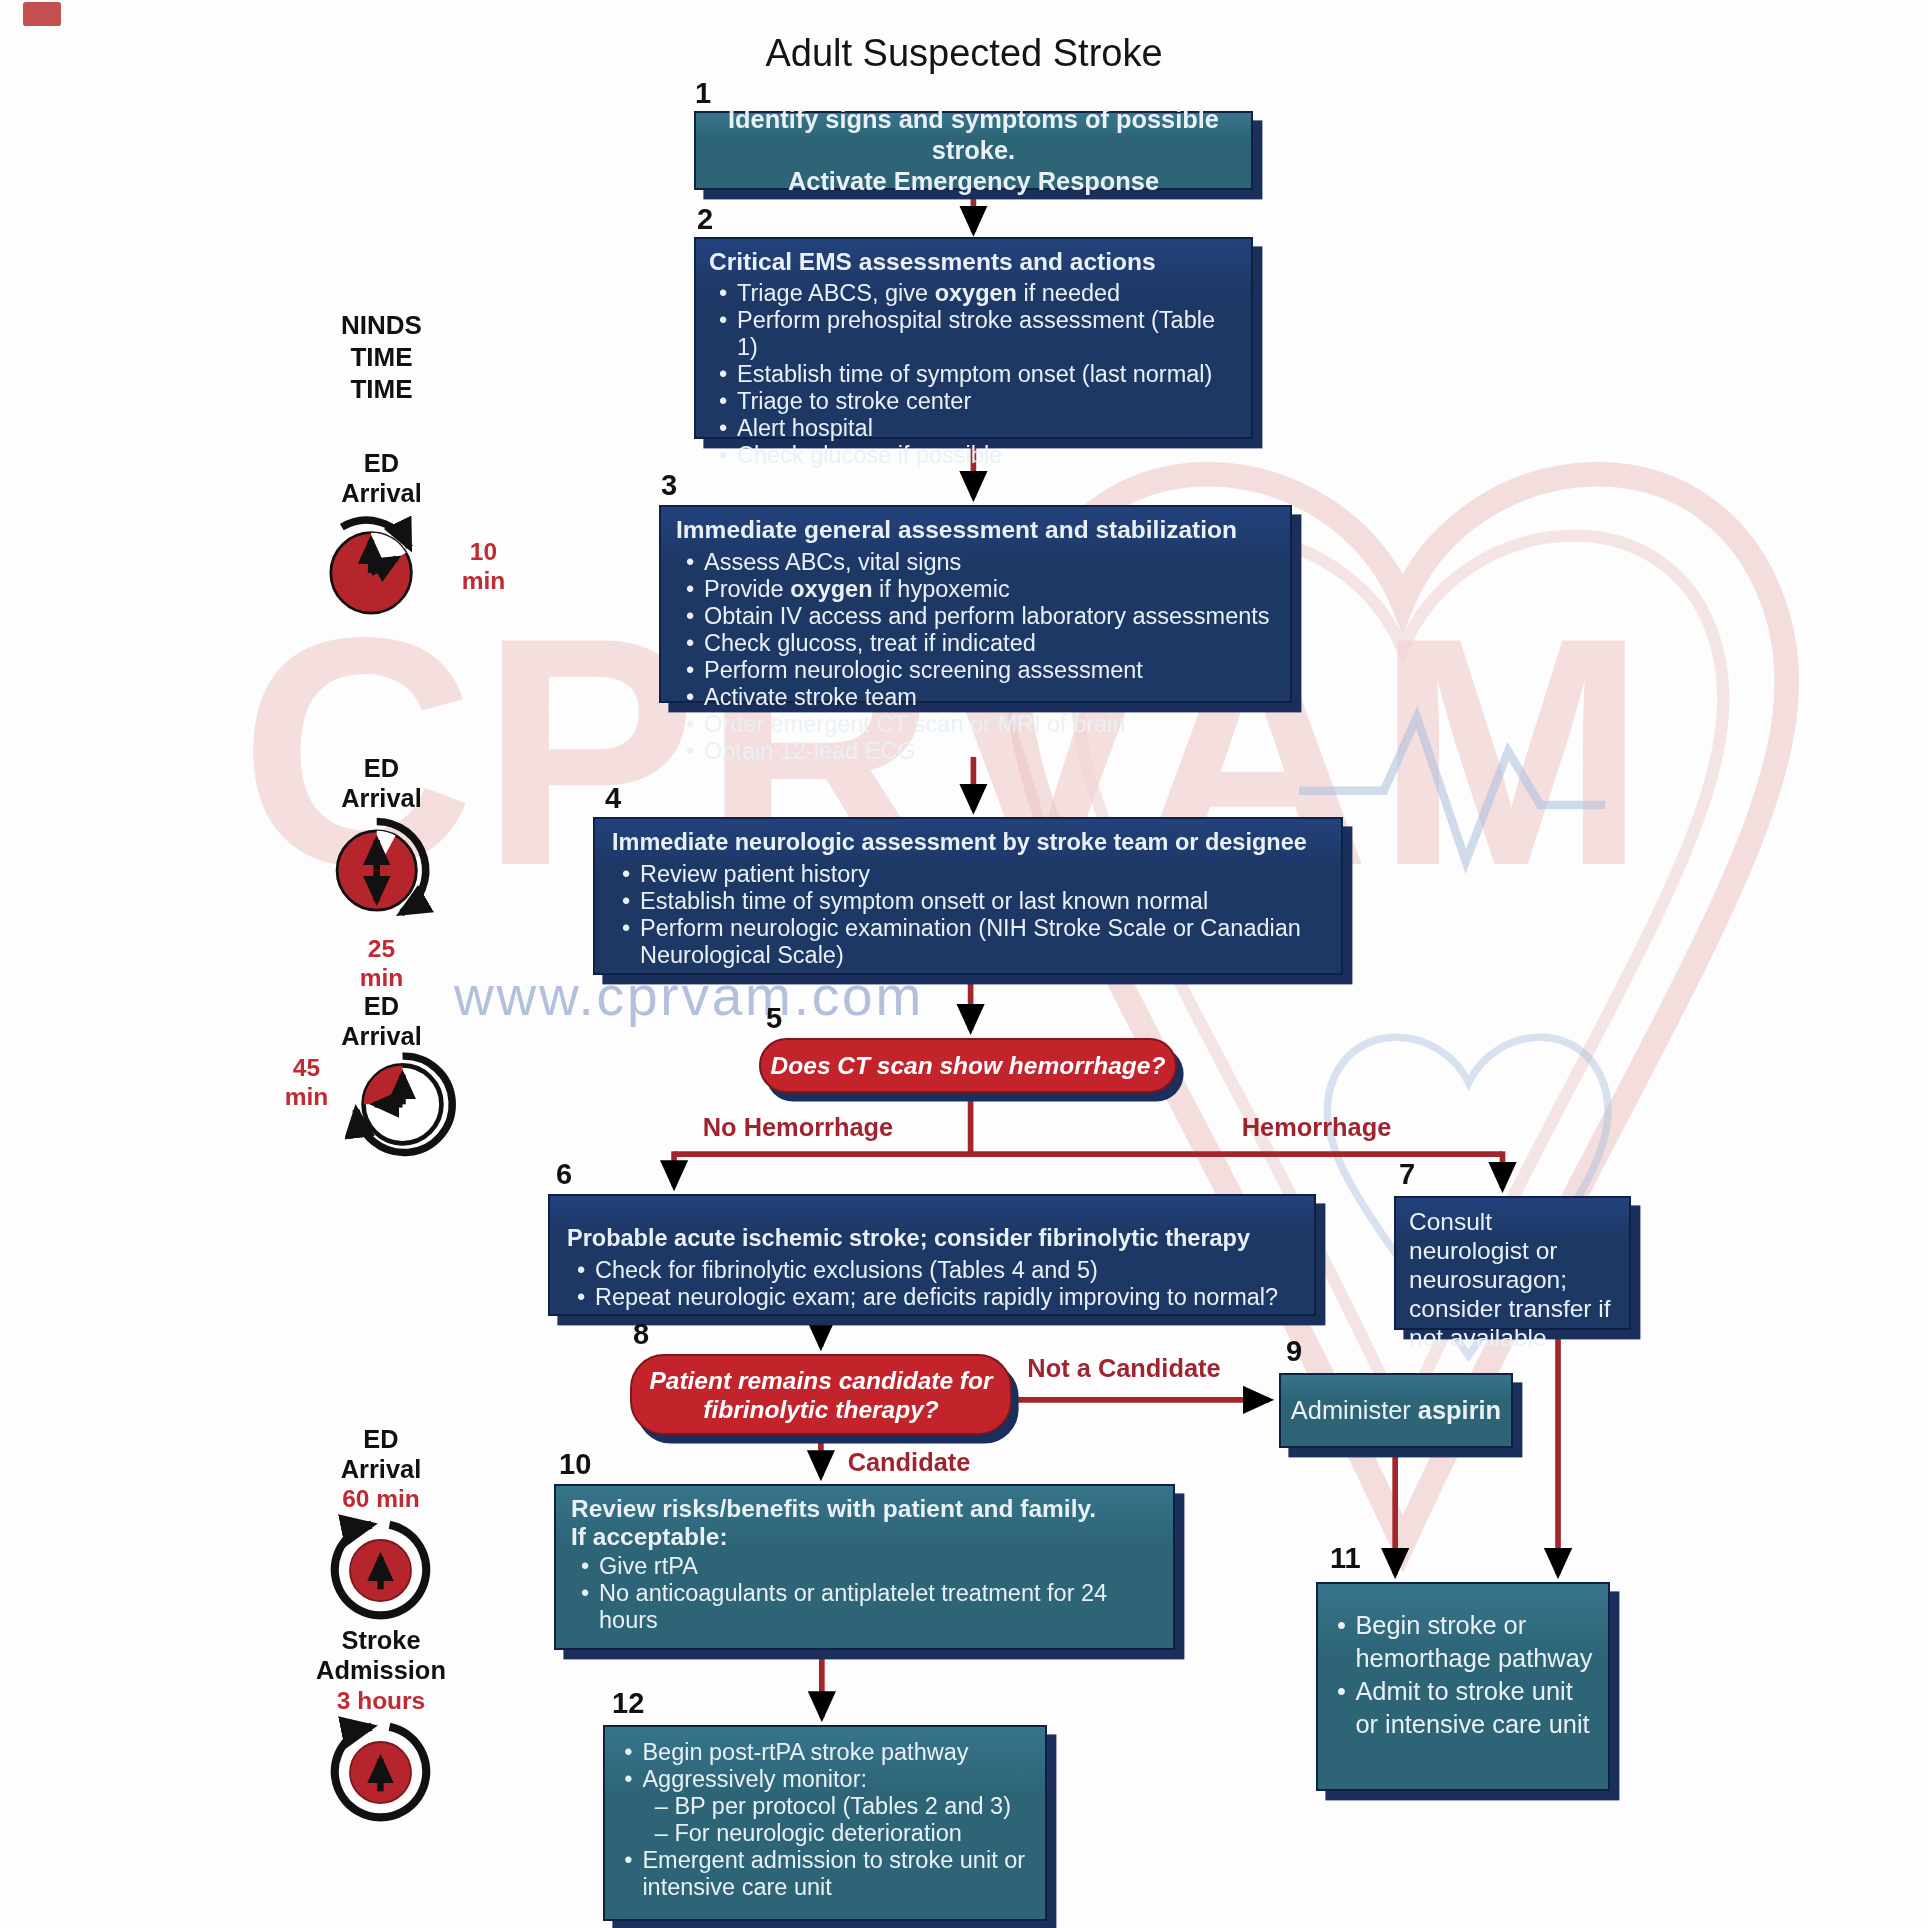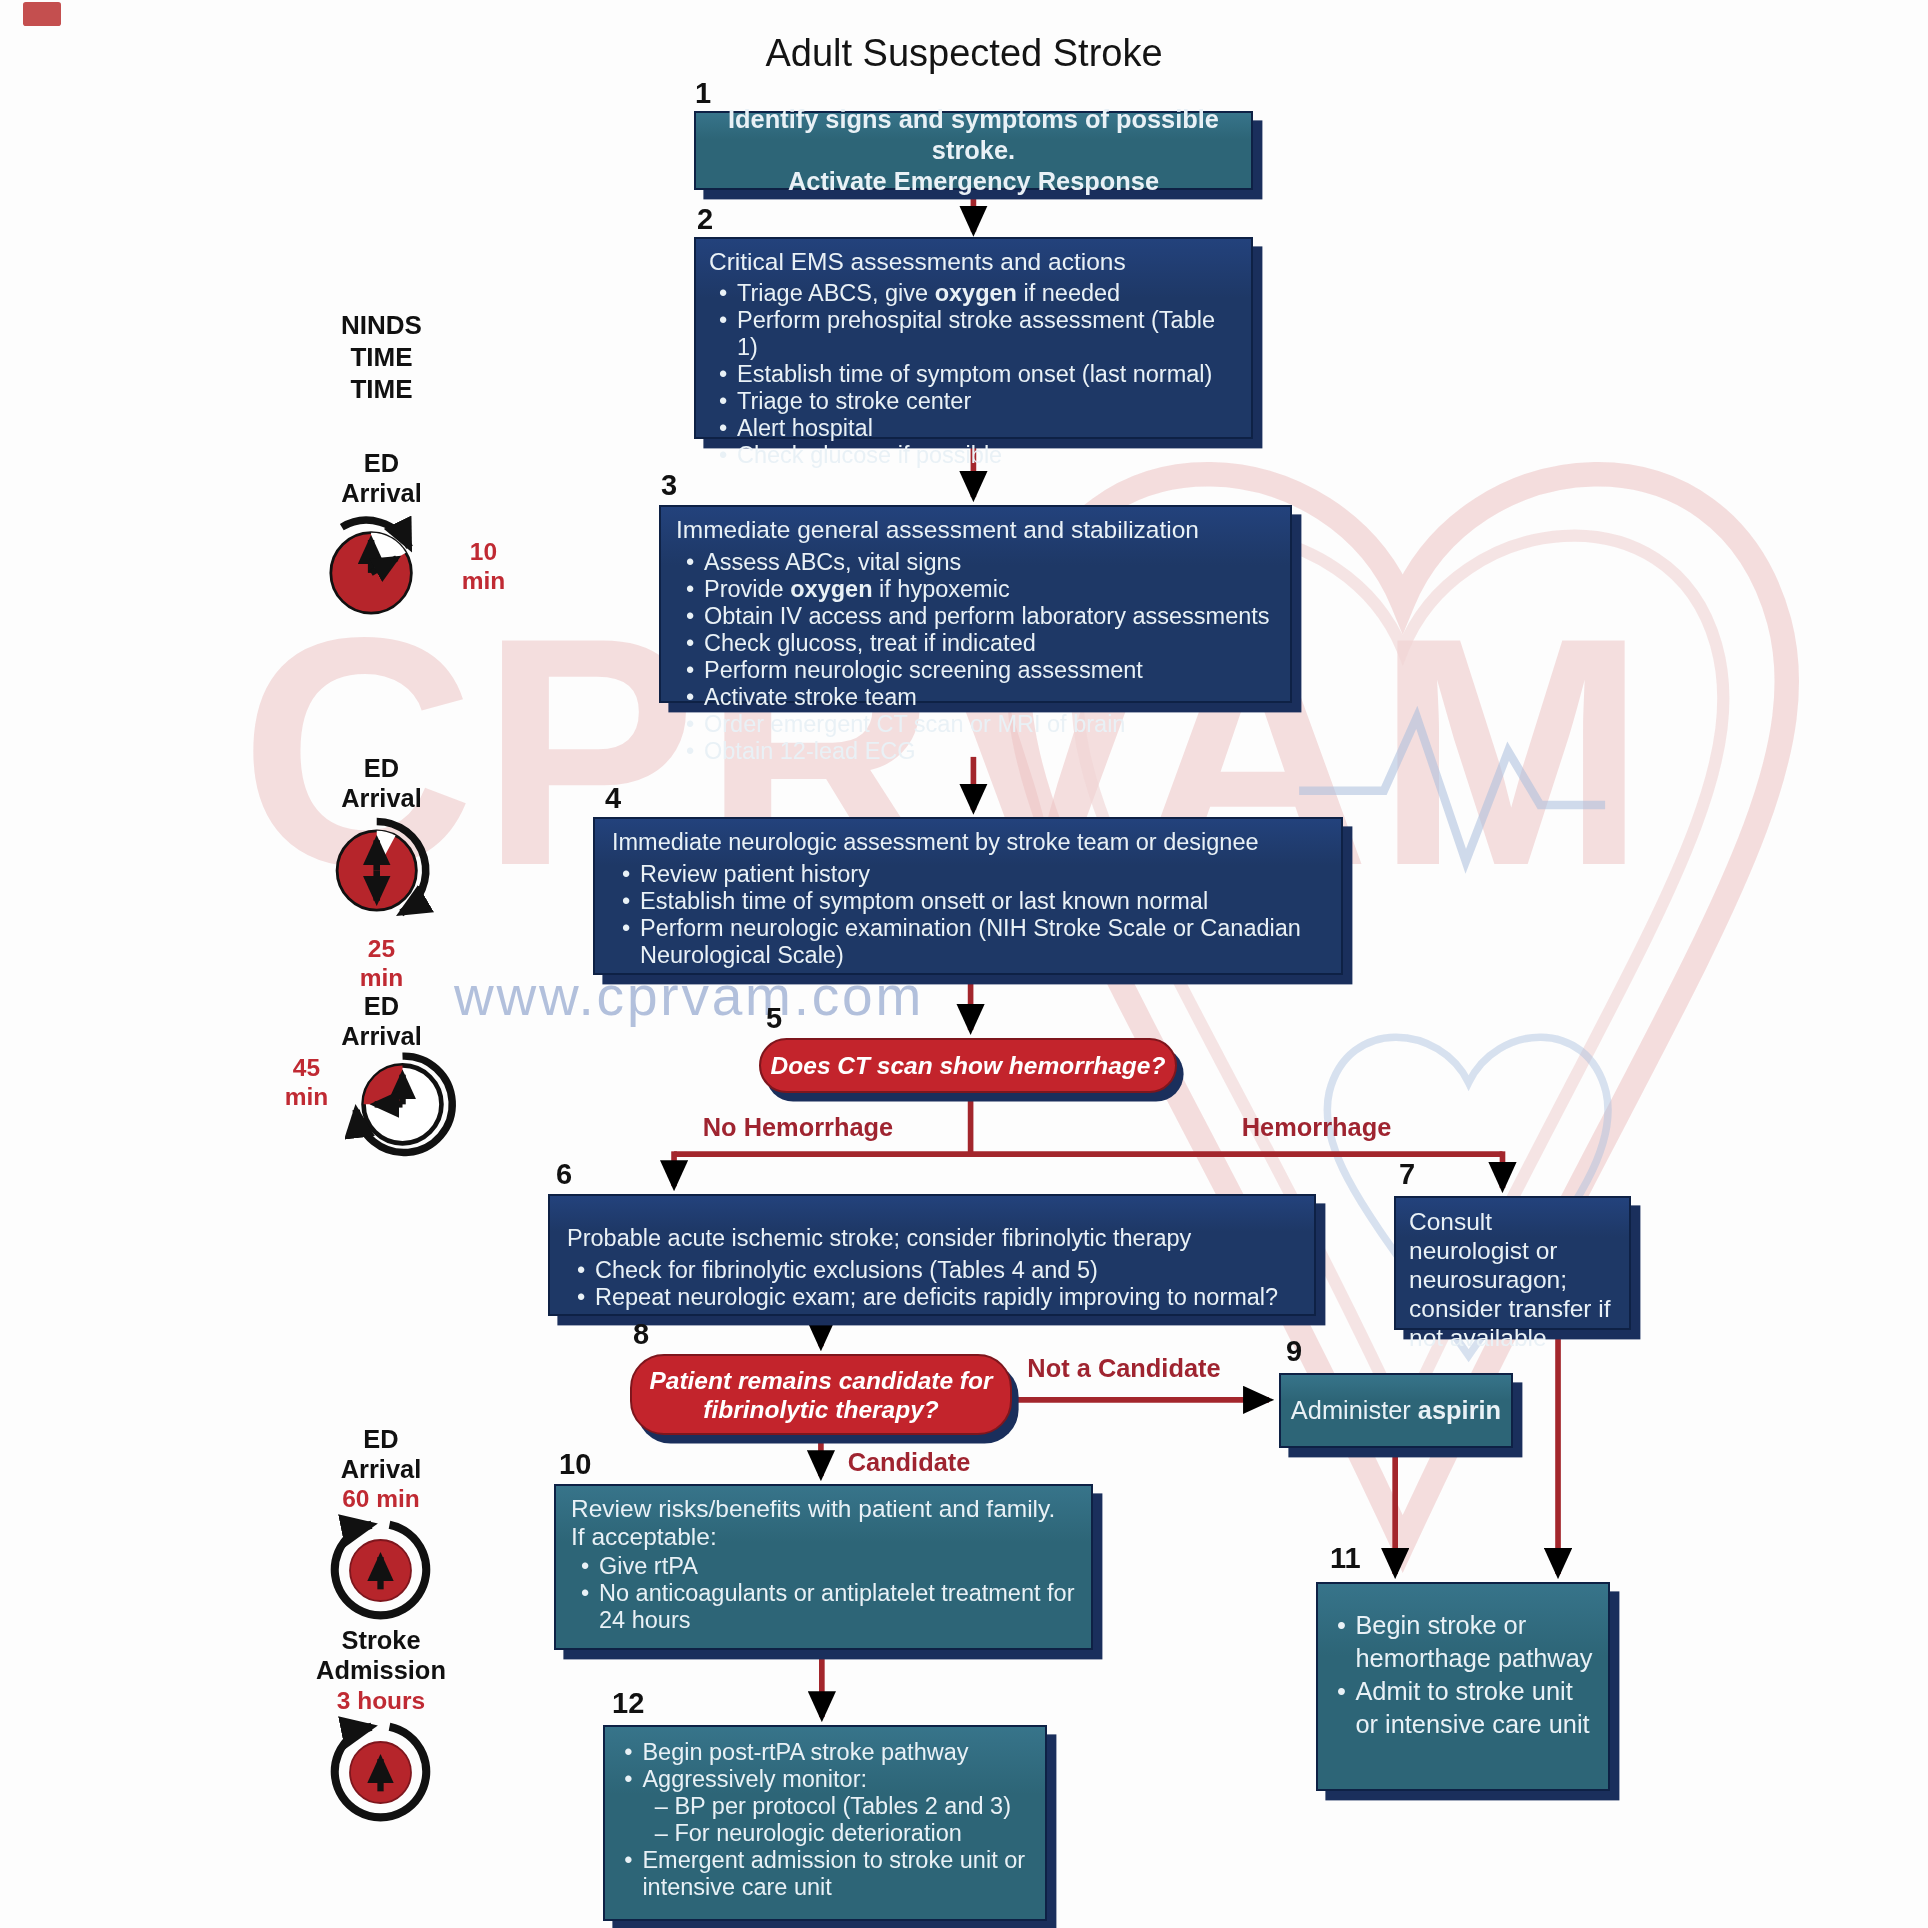--- a/index.html
+++ b/index.html
@@ -24,21 +24,21 @@
   .box { position:absolute; z-index:2; color:#e9f1f6; border:2.8px solid #0e2145;
          box-shadow:9.4px 9.4px 0 var(--shadow_navy); }
   .navy { background:linear-gradient(180deg,#23427c 0%, var(--navy_box) 30%); }
   .teal { background:linear-gradient(180deg,#37748a 0%, var(--teal_box) 35%); }
   .pill { position:absolute; z-index:2; background:var(--red_pill); color:#ffffff;
           border:2.8px solid #7e161d; border-radius:34px; box-shadow:6.6px 8.5px 0 var(--shadow_navy);
           display:flex; flex-direction:column; align-items:center; justify-content:center;
           font-style:italic; font-weight:bold; text-align:center; }
   .ctr { display:flex; flex-direction:column; align-items:center; justify-content:center; text-align:center; }
 
-  .hd { font-weight:normal; font-size:24.5px; line-height:28px; margin-bottom:4.7px; }
+  .hd { font-weight:bold; font-size:24.5px; line-height:28px; margin-bottom:4.7px; }
   .hd.sm { font-size:23.5px; }
   .bl .row { display:flex; font-size:23.5px; line-height:27px; }
   .bl .mk { width:28px; text-align:center; flex:none; }
   .bl .row.ind { padding-left:34px; }
   .bl .row.ind .mk { width:26px; }
   .bl.airy .row { font-size:25.4px; line-height:33px; }
   .bl b { font-weight:bold; }
 
   .branch-label { position:absolute; z-index:2; font-size:25.4px; font-weight:bold;
                   color:var(--label_red); text-align:center; }
@@ -301,21 +301,21 @@
 
   <div class="branch-label" style="left:1015px;top:1354px;width:218px">Not a Candidate</div>
   <div class="branch-label" style="left:846px;top:1448px;width:126px">Candidate</div>
 
   <div class="num" style="left:1286px;top:1335px">9</div>
   <div class="box teal ctr" style="left:1279px;top:1373px;width:234px;height:75px;font-size:25.4px">
     <div><span>Administer </span><b>aspirin</b></div>
   </div>
 
   <div class="num" style="left:559px;top:1448px">10</div>
-  <div class="box teal" style="left:554px;top:1484px;width:539px;height:166px;padding:9.4px 15px">
+  <div class="box teal" style="left:554px;top:1484px;width:621px;height:166px;padding:9.4px 15px">
     <div class="hd" style="margin-bottom:1.9px">
         <div>Review risks/benefits with patient and family.</div>
         <div>If acceptable:</div>
       </div>
     <div class="bl">
         <div class="row">
           <span class="mk">•</span>
           <span><span>Give rtPA</span></span>
         </div>
         <div class="row">

